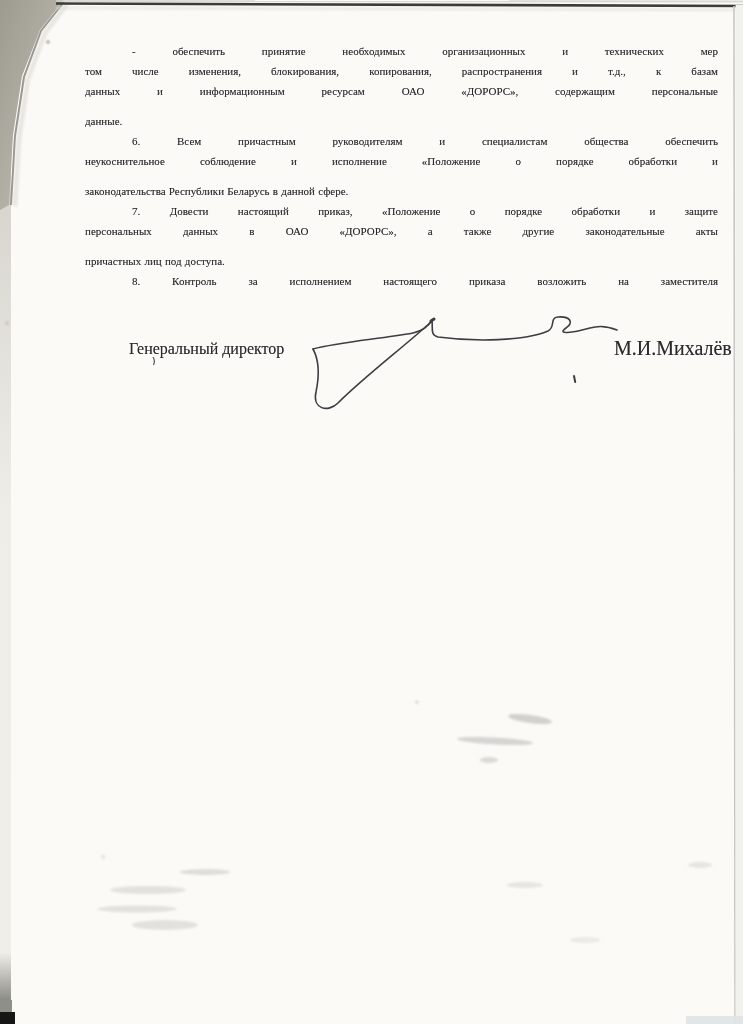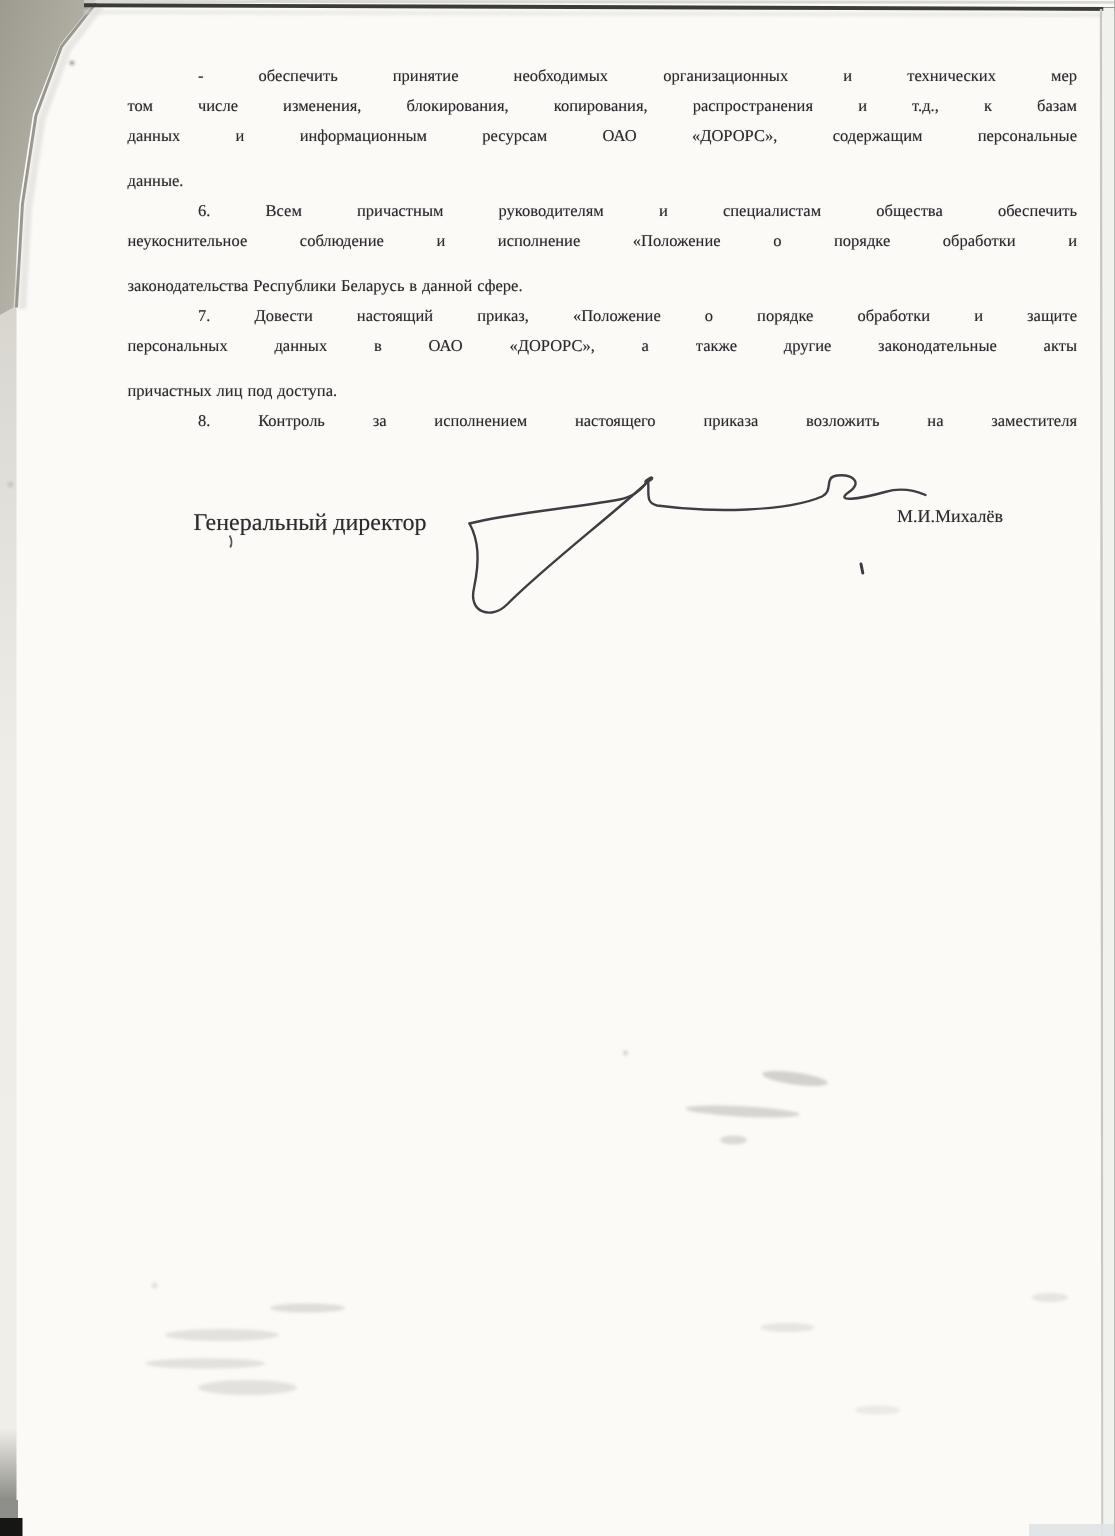--- a/index.html
+++ b/index.html
@@ -35,22 +35,22 @@
   }
   .line.first{padding-left:47px;}
   .line.last{text-align-last:left;margin-top:10px;}
   .sig-title{
     position:absolute;left:89px;top:340px;z-index:2;
     color:var(--ink);font-size:16px;
     text-shadow:0 0 0.6px rgba(43,43,46,0.45);
     margin-left:40px;
   }
   .sig-name{
-    position:absolute;left:598px;top:337px;z-index:2;
-    color:var(--ink);font-size:12px;
+    position:absolute;left:614px;top:337px;z-index:2;
+    color:var(--ink);font-size:20px;
     text-shadow:0 0 0.6px rgba(43,43,46,0.45);
   }
   .signature-svg{
     position:absolute;left:295px;top:312px;width:330px;height:110px;
     z-index:3;pointer-events:none;
   }
 </style>
 </head>
 <body>
 

